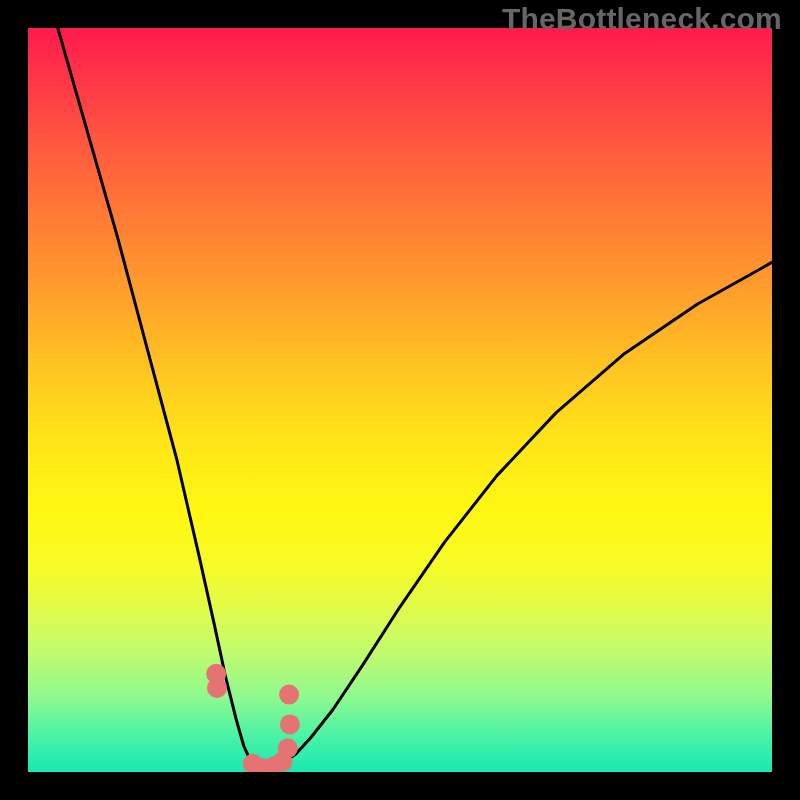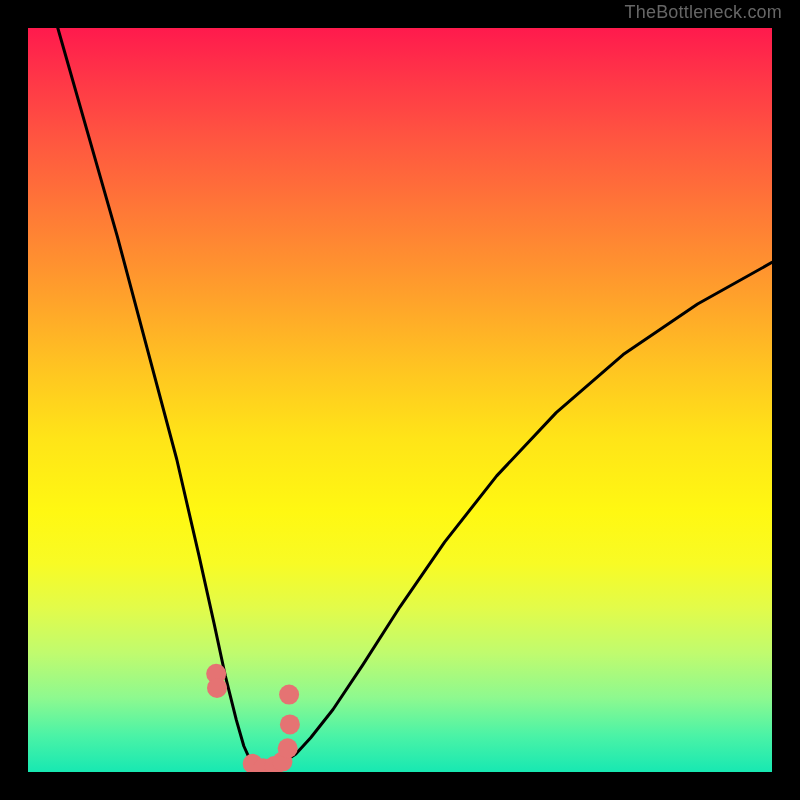--- a/index.html
+++ b/index.html
@@ -15,22 +15,22 @@
     position: relative;
     width: 800px;
     height: 800px;
     background: #000000;
   }
   .watermark {
     position: absolute;
     top: 2px;
     right: 18px;
     color: #666666;
-    font-size: 18px;
-    font-weight: 400;
+    font-size: 30px;
+    font-weight: 700;
     letter-spacing: 0.2px;
     z-index: 10;
   }
   .plot-frame {
     position: absolute;
     left: 28px;
     top: 28px;
     width: 744px;
     height: 744px;
     background: linear-gradient(to bottom,

